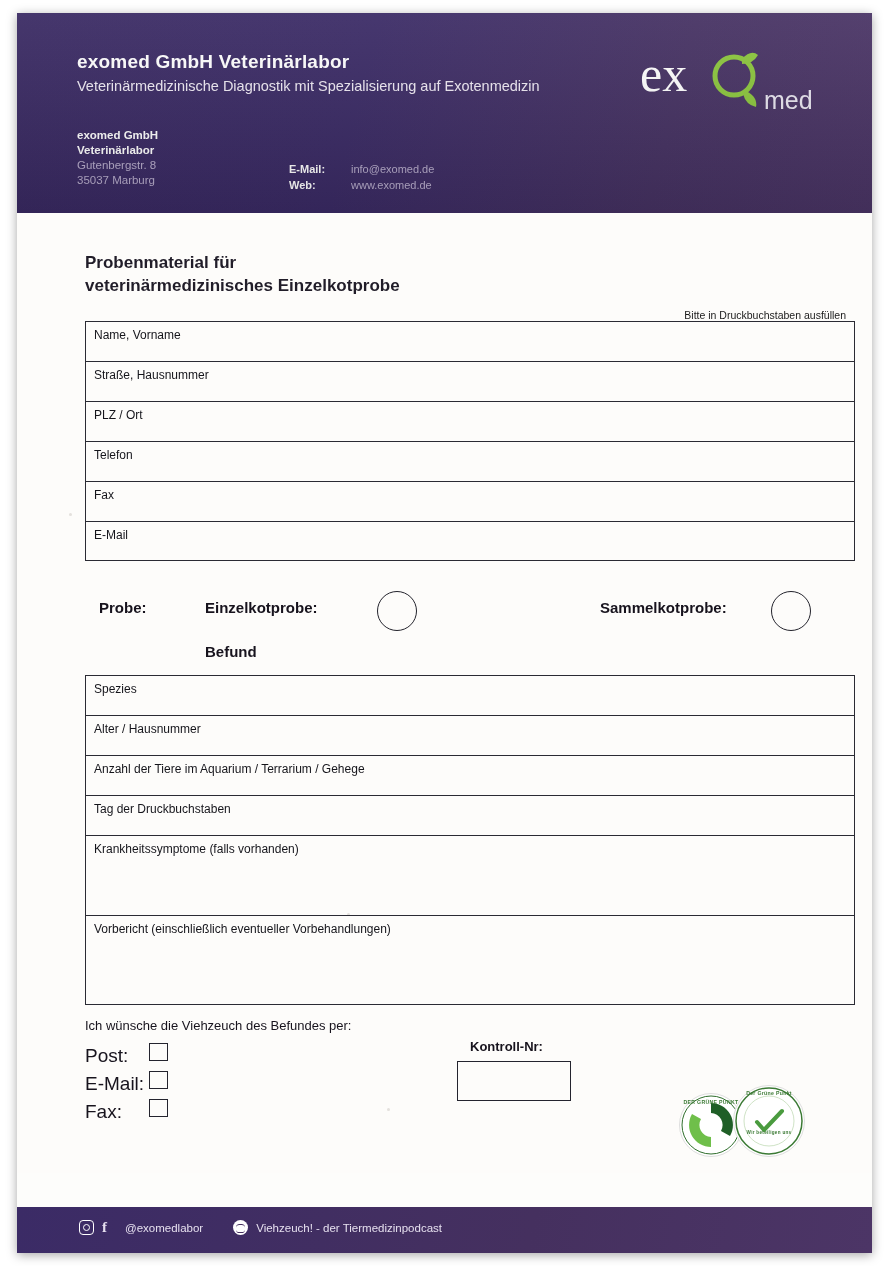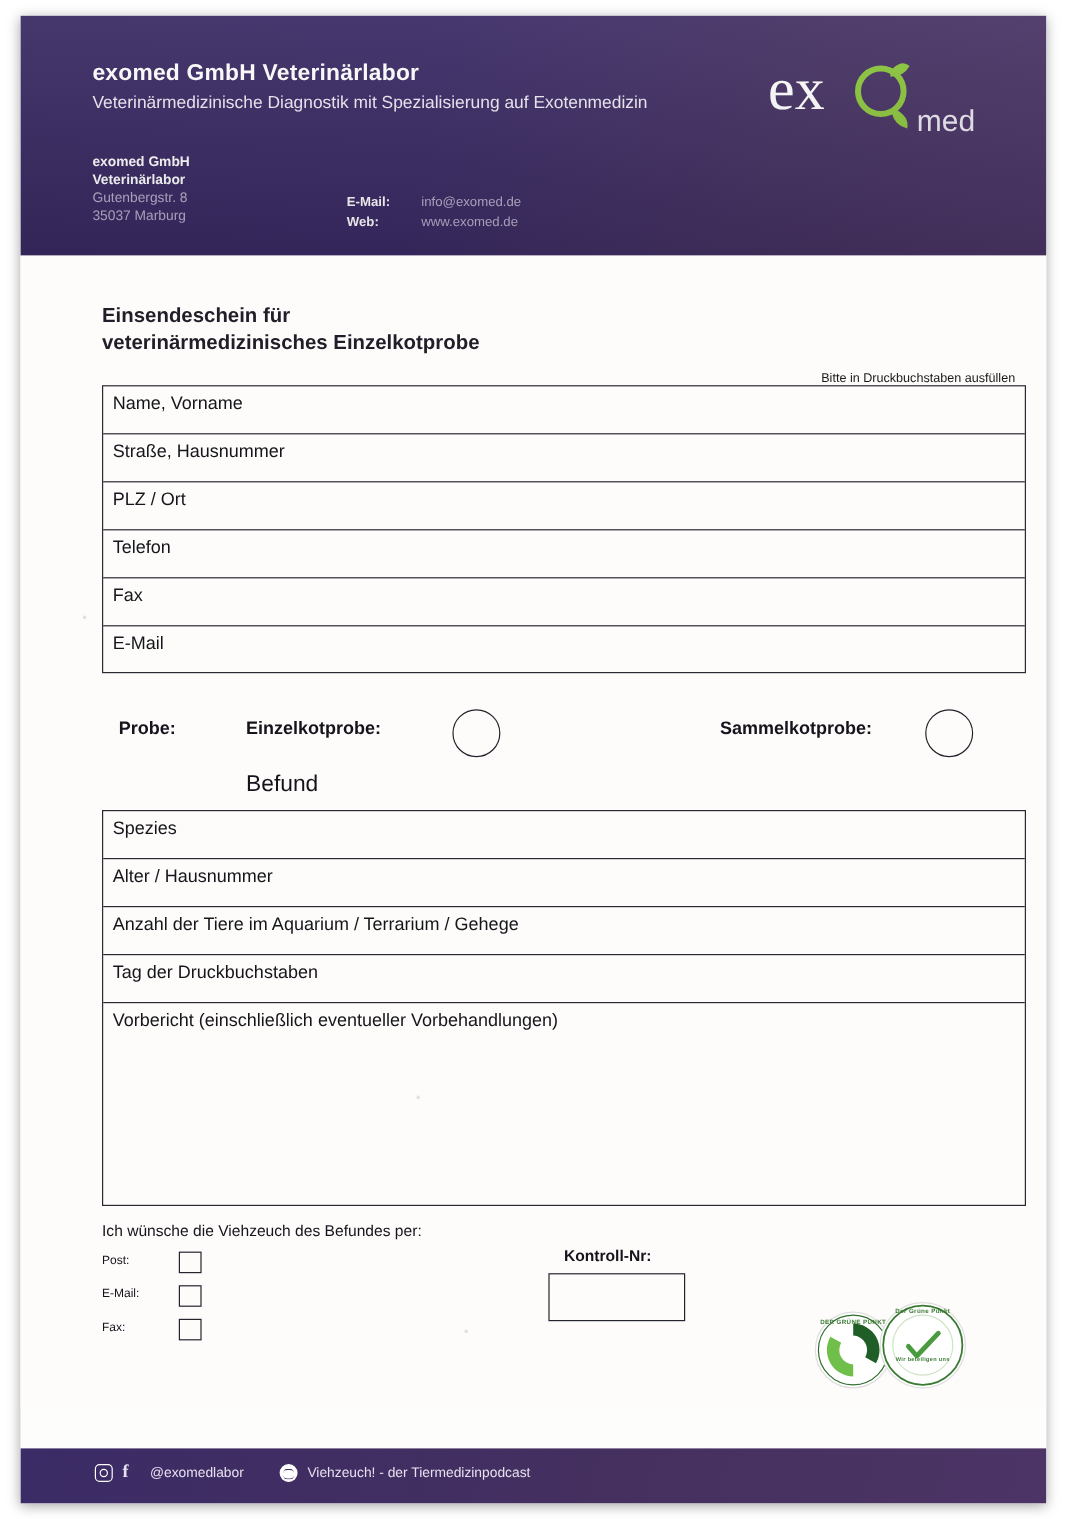--- a/index.html
+++ b/index.html
@@ -119,21 +119,21 @@
   .ftable .frow {
     border-bottom: 1px solid #2a2a33;
     box-sizing: border-box;
     position: relative;
   }
   .ftable .frow:last-child { border-bottom: none; }
   .ftable .flabel {
     position: absolute;
     left: 8px;
     top: 6px;
-    font-size: 15px;
+    font-size: 12px;
     color: #15151b;
   }
 
   #table-contact { left: 68px; top: 108px; width: 770px; height: 240px; }
   #table-contact .frow { height: 40px; }
   #table-contact .frow:nth-child(6) { height: 40px; }
 
   
   .probe-row {
     position: absolute;
@@ -161,42 +161,42 @@
     top: 0px;
     background: transparent;
   }
   #einzel-circle { left: 292px; }
   #sammel-circle { left: 686px; }
 
   .befund-word {
     position: absolute;
     left: 188px;
     top: 430px;
-    font-size: 19px;
-    font-weight: normal;
+    font-size: 15px;
+    font-weight: bold;
     color: #17131d;
   }
 
   #table-befund { left: 68px; top: 462px; width: 770px; height: 330px; }
   #table-befund .frow.r1 { height: 40px; }
   #table-befund .frow.r2 { height: 80px; }
   #table-befund .frow.r3 { height: 90px; }
 
   
   .wish-label {
     position: absolute;
     left: 68px;
     top: 805px;
     font-size: 13px;
     color: #17131d;
   }
   .wish-item {
     position: absolute;
     left: 68px;
-    font-size: 10px;
+    font-size: 19px;
     color: #17131d;
   }
   .wish-box {
     position: absolute;
     width: 17px;
     height: 16px;
     border: 1.4px solid #24242e;
     left: 132px;
     background: transparent;
   }
@@ -361,21 +361,21 @@
     </svg>
   </div>
 
   <div class="body">
 
     <div class="speck" style="left:52px;top:300px;width:3px;height:3px;"></div>
     <div class="speck" style="left:330px;top:700px;width:3px;height:3px;"></div>
     <div class="speck" style="left:370px;top:895px;width:3px;height:3px;"></div>
 
     <div class="doc-title">
-      <span>Einsendeschein für</span><br>
+      <span>Probenmaterial für</span><br>
       <span>veterinärmedizinisches Einzelkotprobe</span>
     </div>
 
     <div class="hint">Bitte in Druckbuchstaben ausfüllen</div>
 
     <div class="ftable" id="table-contact">
       <div class="frow">
         <span class="flabel">Name, Vorname</span>
       </div>
       <div class="frow">
@@ -410,20 +410,23 @@
         <span class="flabel">Spezies</span>
       </div>
       <div class="frow r1">
         <span class="flabel">Alter / Hausnummer</span>
       </div>
       <div class="frow r1">
         <span class="flabel">Anzahl der Tiere im Aquarium / Terrarium / Gehege</span>
       </div>
       <div class="frow r1">
         <span class="flabel">Tag der Druckbuchstaben</span>
+      </div>
+      <div class="frow r2">
+        <span class="flabel">Krankheitssymptome (falls vorhanden)</span>
       </div>
       <div class="frow r3">
         <span class="flabel">Vorbericht (einschließlich eventueller Vorbehandlungen)</span>
       </div>
     </div>
 
     <div class="wish-label">Ich wünsche die Viehzeuch des Befundes per:</div>
 
     <div class="wish-item" id="wish-post">Post:</div>
     <div class="wish-box" id="wish-post-box"></div>

